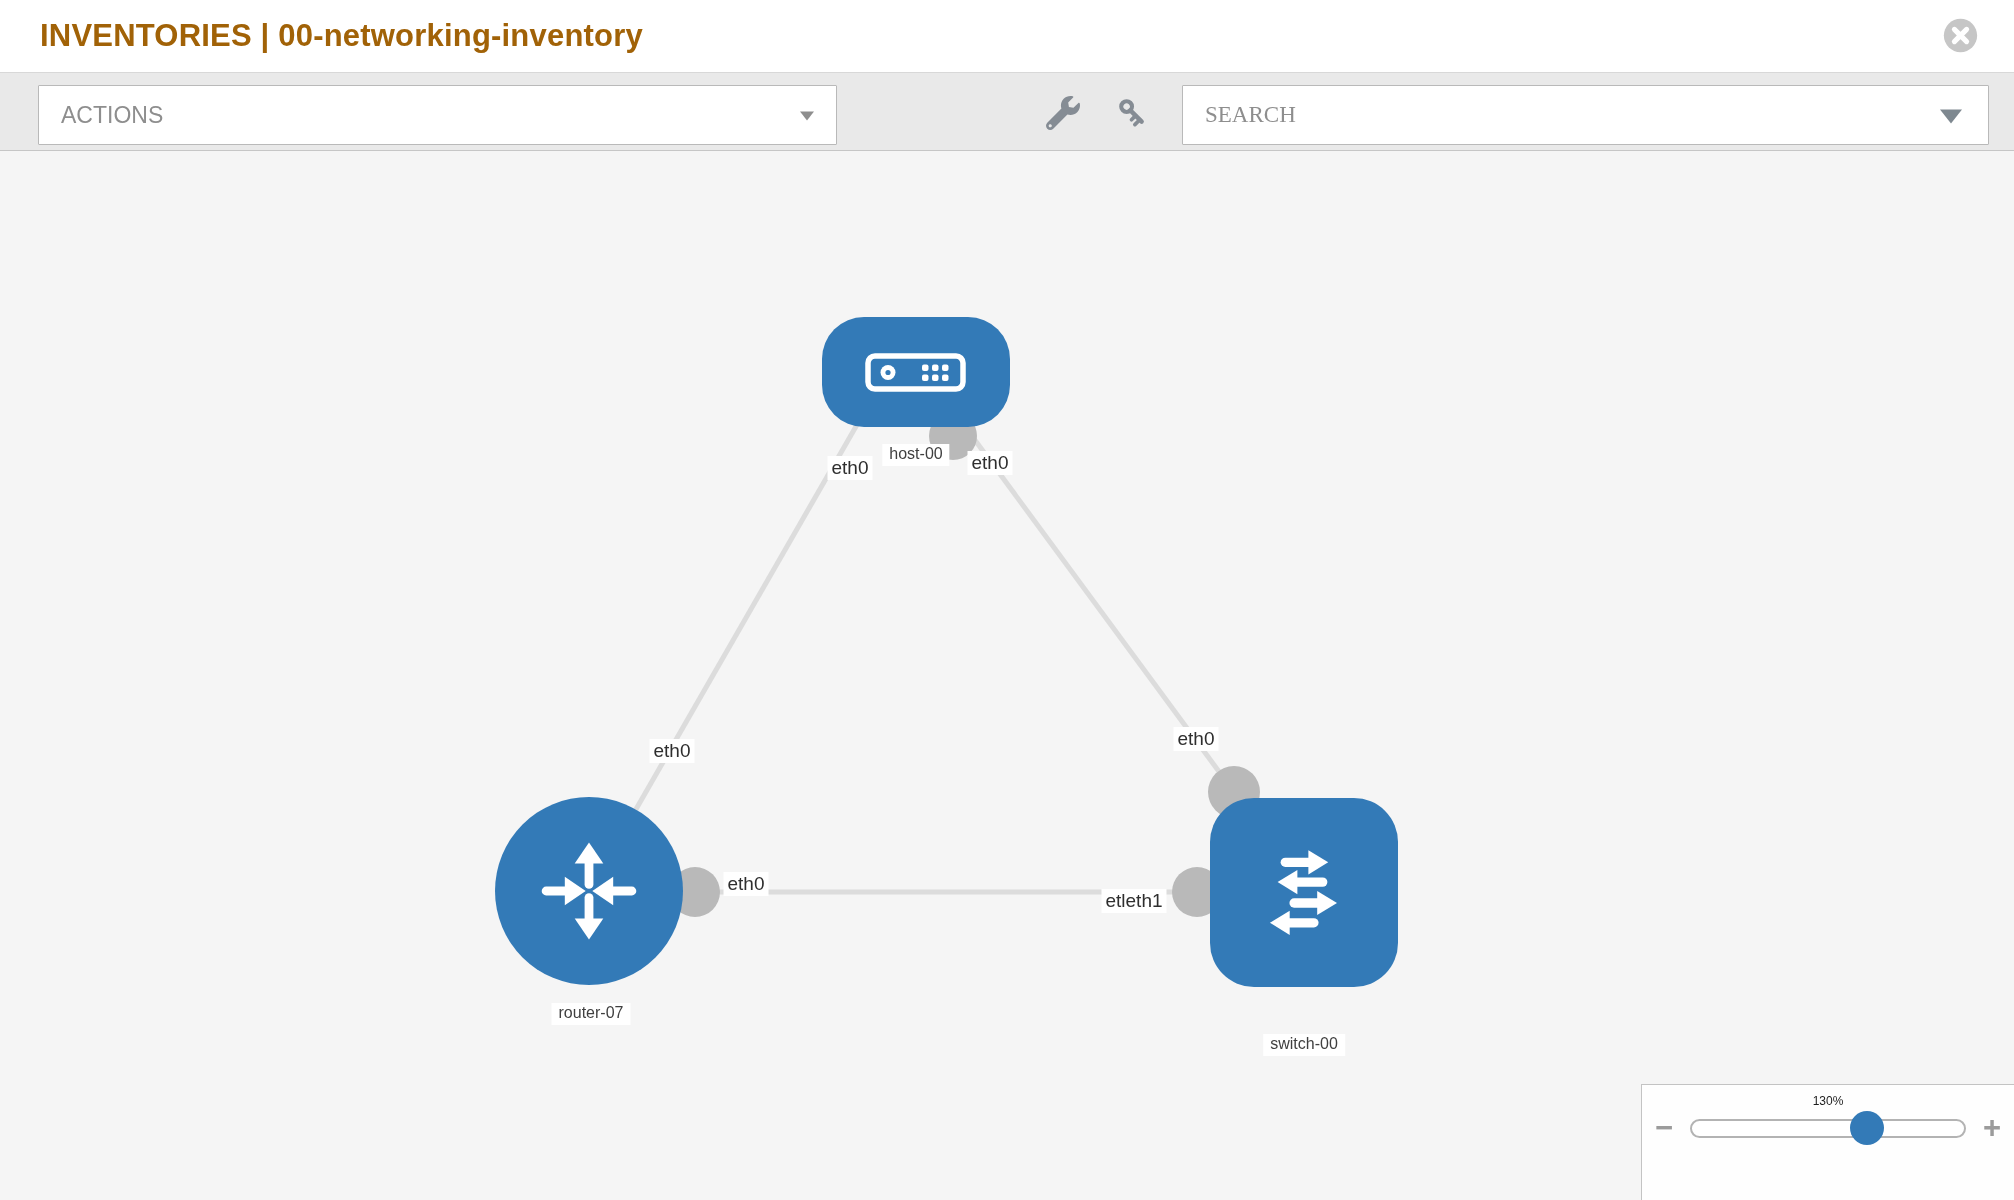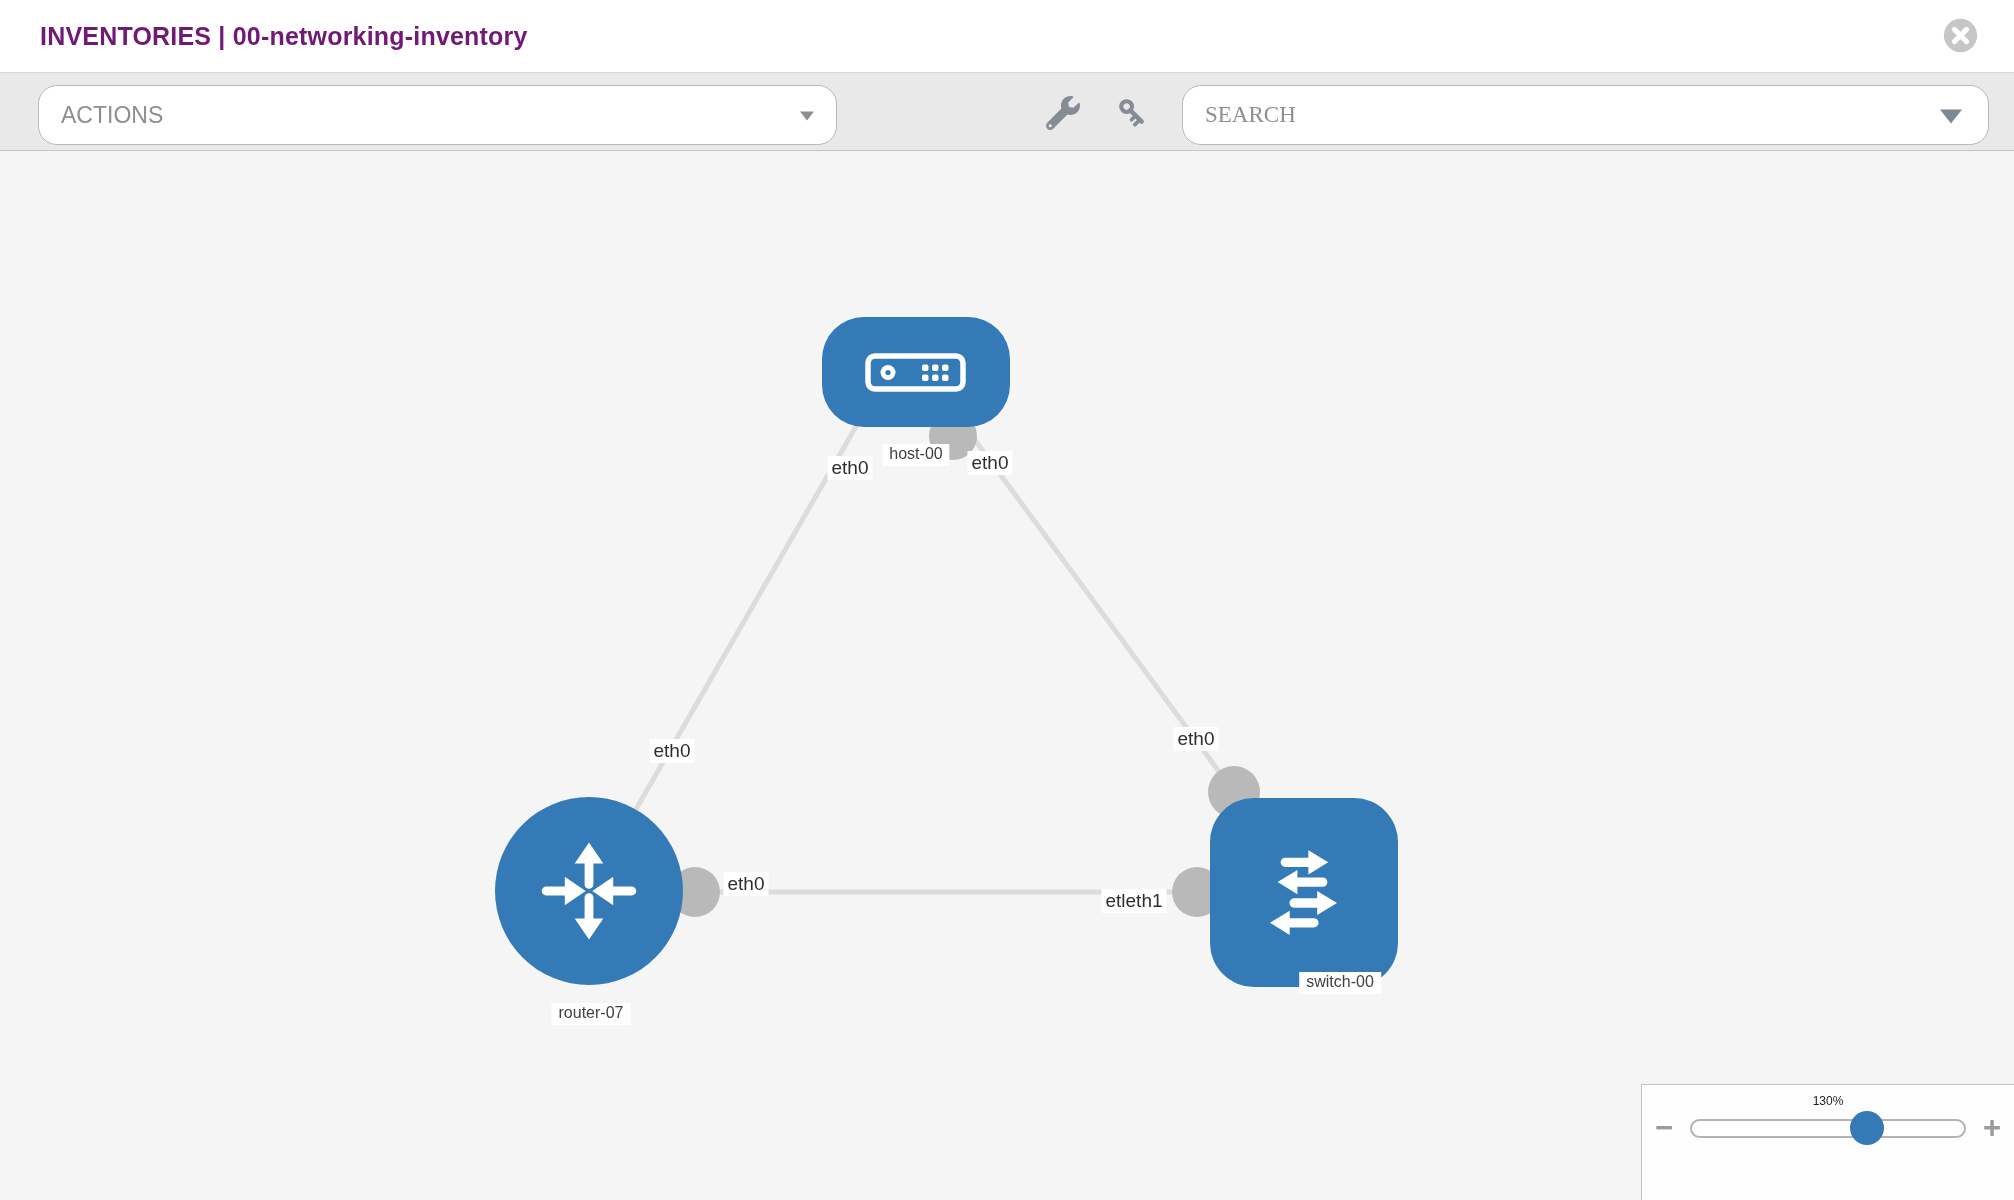--- a/index.html
+++ b/index.html
@@ -8,33 +8,33 @@
     width:2014px; height:1200px; overflow:hidden;
     background:#f5f5f5;
     font-family:"Liberation Sans","DejaVu Sans",sans-serif;
   }
   .app { position:relative; width:2014px; height:1200px; }
 
   
   .hdr { position:absolute; top:0; left:0; right:0; height:72px; background:#ffffff; }
   .page-title {
     position:absolute; left:40px; top:50%; transform:translateY(-50%);
-    margin:0; font-size:25px; font-weight:bold; color:#701a75; letter-spacing:.2px;
+    margin:0; font-size:31px; font-weight:bold; color:#a16207; letter-spacing:.2px;
     white-space:nowrap;
   }
   .close-btn { position:absolute; right:35px; top:17px; width:37px; height:37px; cursor:pointer; }
 
   
   .toolbar {
     position:absolute; top:72px; left:0; right:0; height:79px;
     background:#e9e9e9; border-top:1px solid #d8d8d8; border-bottom:1px solid #c6c6c6;
   }
   .select {
     position:absolute; top:12px; height:60px; background:#fff;
-    border:1px solid #b9b9b9; border-radius:19px;
+    border:1px solid #b9b9b9; border-radius:1px;
     display:flex; align-items:center; padding:0 22px;
     color:#8e8e8e; font-size:23px; cursor:pointer;
   }
   .select .caret {
     position:absolute; right:22px; top:50%; transform:translateY(-40%);
     width:0; height:0;
     border-left:7px solid transparent; border-right:7px solid transparent;
     border-top:9px solid #8e8e8e;
   }
   .select.search .caret {
@@ -183,21 +183,21 @@
           <line x1="41" y1="60" x2="64" y2="60"></line>
           <path d="M80 60 L62 49 V71 Z" stroke="none"></path>
           <line x1="59" y1="78" x2="35" y2="78"></line>
           <path d="M19 78 L37 67 V89 Z" stroke="none"></path>
         </g>
       </g>
     </svg>
 
     <div class="node-label" style="left:916px; top:304px;">host-00</div>
     <div class="node-label" style="left:591px; top:863px;">router-07</div>
-    <div class="node-label" style="left:1304px; top:832px;margin-left:36px;">switch-00</div>
+    <div class="node-label" style="left:1304px; top:894px;">switch-00</div>
 
     <div class="eth-label" style="left:850px;  top:317px;">eth0</div>
     <div class="eth-label" style="left:990px;  top:312px;">eth0</div>
     <div class="eth-label" style="left:672px;  top:600px;">eth0</div>
     <div class="eth-label" style="left:1196px; top:588px;">eth0</div>
     <div class="eth-label" style="left:746px;  top:733px;">eth0</div>
     <div class="eth-label" style="left:1134px; top:733px;margin-top:17px;">etleth1</div>
 
     <div class="zoom-panel">
       <div class="zoom-value">130%</div>

